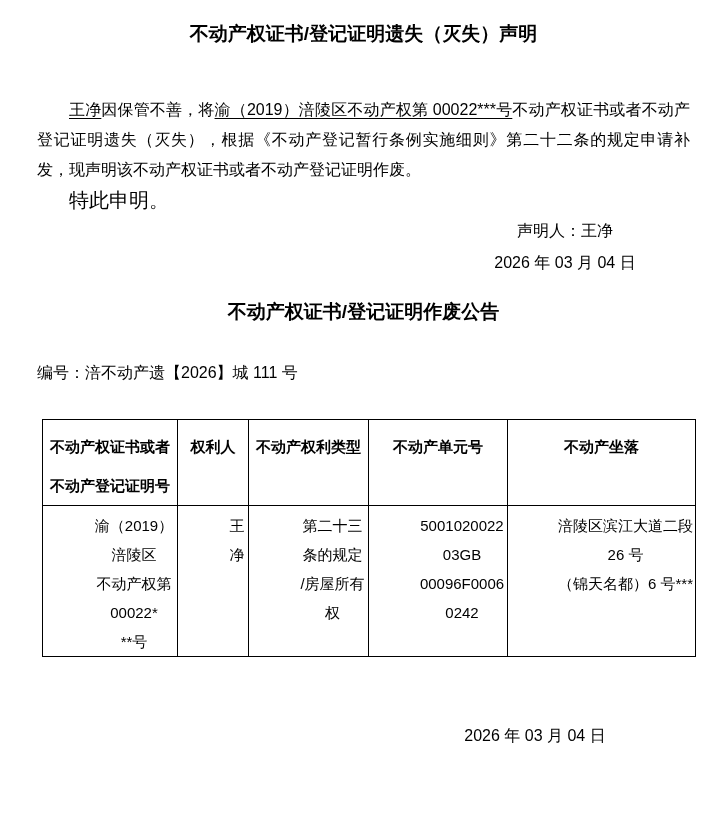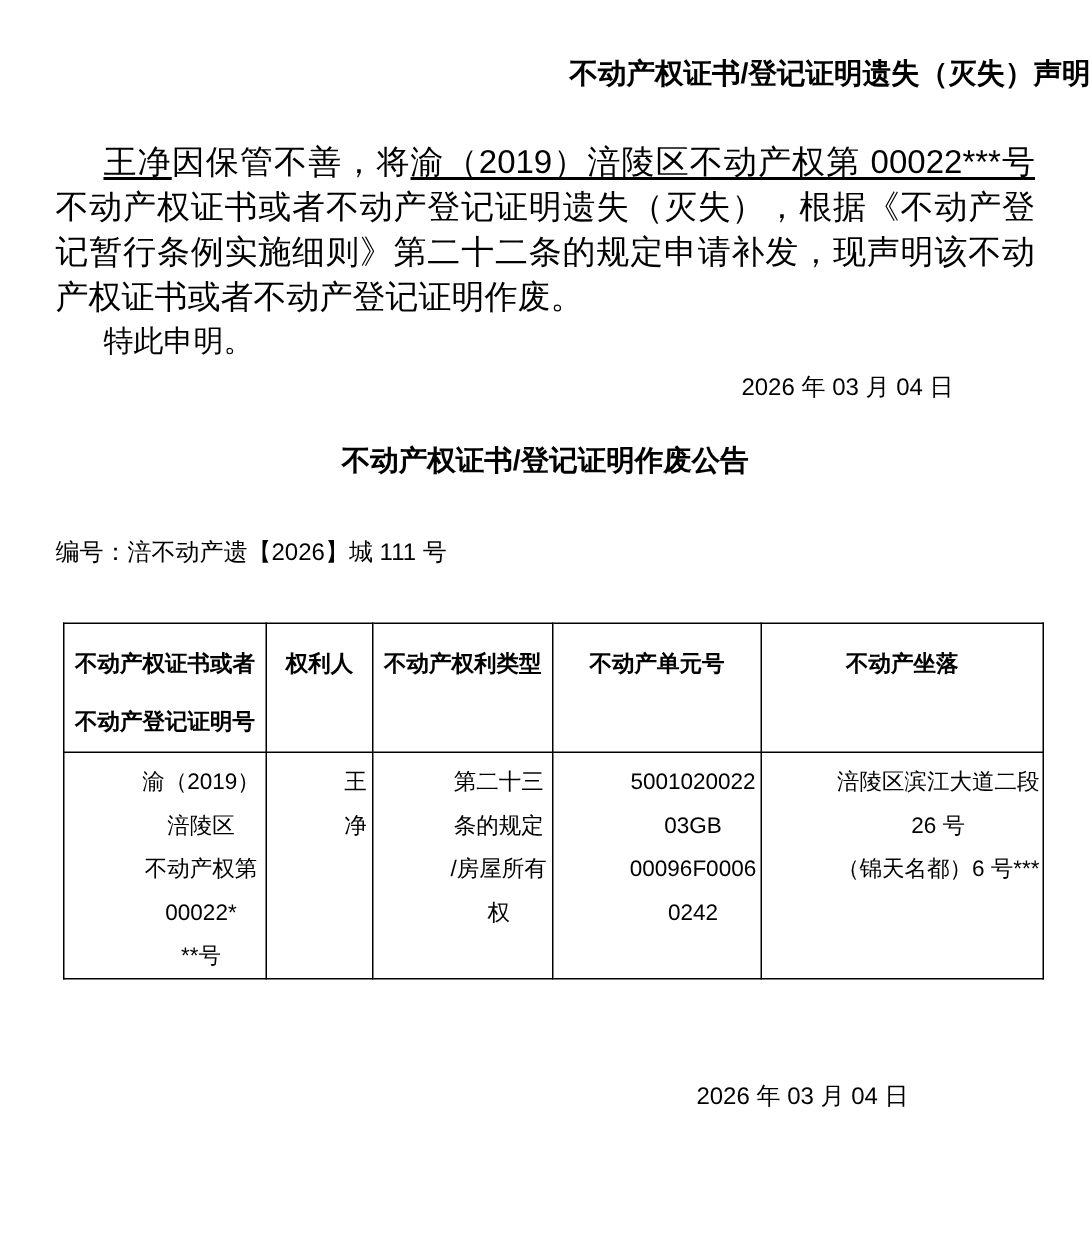--- a/index.html
+++ b/index.html
@@ -5,27 +5,27 @@
   html, body { margin:0; padding:0; background:#ffffff; }
   .page {
     position:relative;
     width:727px; height:839px;
     background:#ffffff;
     color:#000000;
     font-family:"Liberation Sans", sans-serif;
     overflow:hidden;
   }
   .doc-title {
-    margin:0; padding-top:37px;
+    margin:0; padding-top:21px;
     font-size:19px; line-height:25px;
-    font-weight:bold; text-align:right;
+    font-weight:bold; text-align:center;
   }
   .para {
-    margin:31px 37px 0 37px;
-    font-size:22px; line-height:30px;
+    margin:49px 37px 0 37px;
+    font-size:16px; line-height:30px;
     text-align:justify;
     text-indent:32px;
   }
   .para-closing {
     margin:0 37px;
     font-size:20px; line-height:30px;
     text-indent:32px;
   }
   .uline { text-decoration:underline; text-underline-offset:3px; }
   .sig-block {
@@ -91,20 +91,21 @@
 
 <div class="page">
 
   <h1 class="doc-title">不动产权证书/登记证明遗失（灭失）声明</h1>
 
   <p class="para"><span class="uline">王净</span><span>因保管不善，将</span><span class="uline">渝（2019）涪陵区不动产权第 00022***号</span><span>不动产权证书或者不动产登记证明遗失（灭失），根据《不动产登记暂行条例实施细则》第二十二条的规定申请补发，现声明该不动产权证书或者不动产登记证明作废。</span></p>
 
   <p class="para-closing">特此申明。</p>
 
   <div class="sig-block">
+    <div>声明人：王净</div>
     <div>2026 年 03 月 04 日</div>
   </div>
 
   <h1 class="notice-title">不动产权证书/登记证明作废公告</h1>
 
   <div class="ref-line">编号：涪不动产遗【2026】城 111 号</div>
 
 
   <table class="cancel-table">
     <colgroup>

